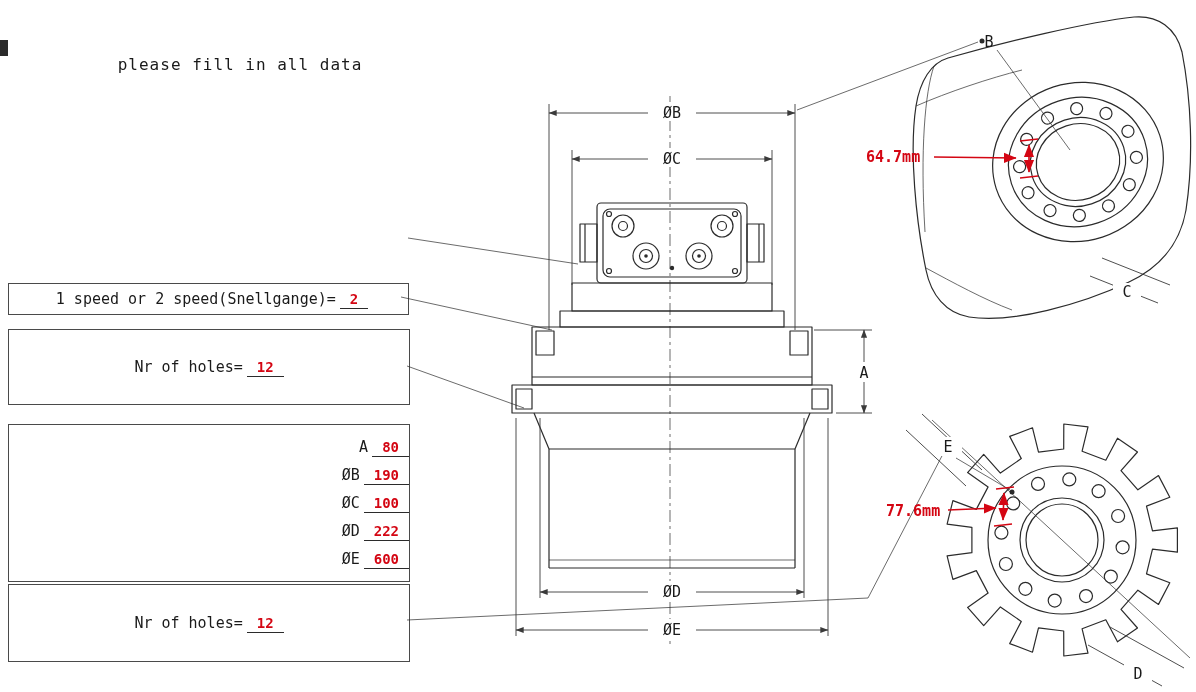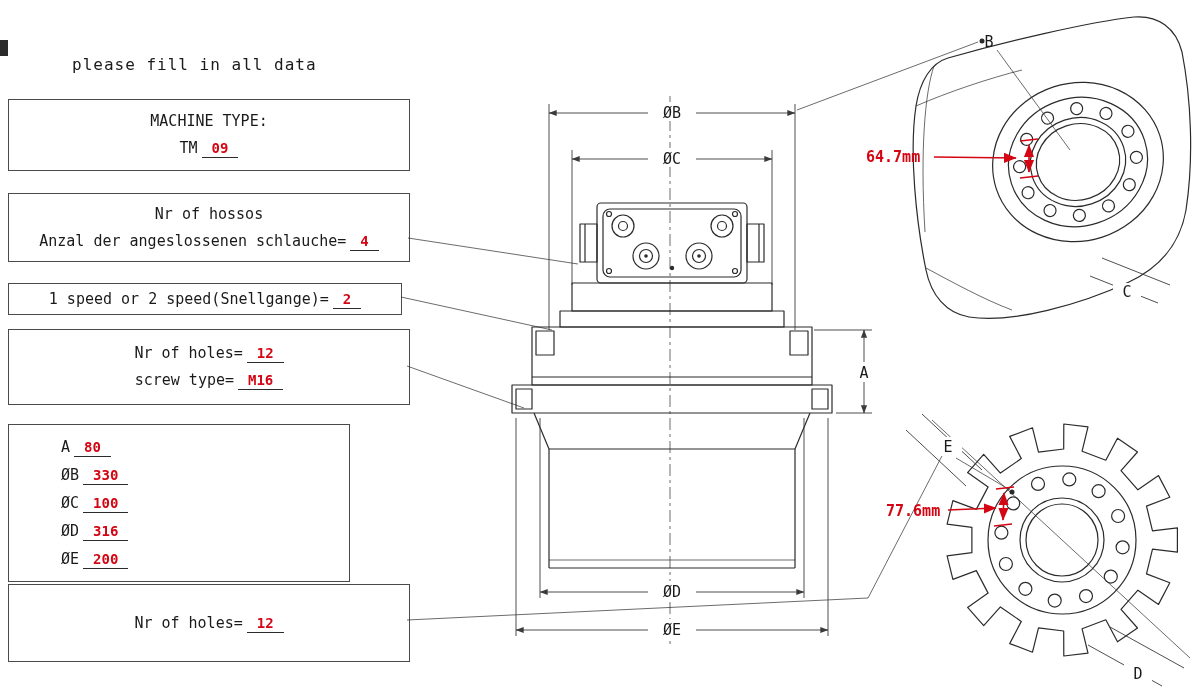--- a/index.html
+++ b/index.html
@@ -1,28 +1,28 @@
 <!DOCTYPE html>
 <html><head>
 <meta charset="utf-8">
 <style>
   html,body{margin:0;padding:0;background:#ffffff;}
   .canvas{position:relative;width:1196px;height:692px;background:#ffffff;overflow:hidden;
           font-family:"DejaVu Sans Mono","Liberation Mono",monospace;color:#1a1a1a;}
-  .note{position:absolute;left:72px;top:55px;width:360px;font-size:16px;letter-spacing:1px;}
+  .note{position:absolute;left:60px;top:55px;width:360px;text-align:center;font-size:16px;letter-spacing:1px;}
   .box{position:absolute;left:8px;border:1px solid #4a4a4a;background:#fff;
        display:flex;flex-direction:column;justify-content:center;align-items:center;font-size:15px;}
   .box .line{line-height:27px;white-space:nowrap;}
   .val{color:#d40613;font-weight:bold;font-size:14px;border-bottom:1.6px solid #2b2b2b;
        padding:0 10px 1px 10px;margin-left:4px;}
   .box1{top:99px;width:400px;height:70px;}
   .box2{top:193px;width:400px;height:67px;}
-  .box3{top:283px;width:392px;height:30px;}
+  .box3{top:283px;width:392px;height:30px;padding-left:7px;}
   .box4{top:329px;width:400px;height:74px;}
-  .box5{top:424px;width:400px;height:156px;align-items:flex-start;padding-left:52px;width:288px;}
+  .box5{top:424px;width:400px;height:156px;align-items:flex-end;padding-left:112px;width:288px;}
   .box6{top:584px;width:400px;height:76px;}
   .dimrow{line-height:28px;white-space:nowrap;}
   .artifact{position:absolute;left:0;top:40px;width:8px;height:16px;background:#2b2b2b;}
   svg{position:absolute;left:0;top:0;}
   .ln{stroke:#2b2b2b;fill:none;stroke-width:1.2;stroke-linejoin:round;}
   .thin{stroke-width:0.7;}
   .dim{stroke:#3a3a3a;fill:none;stroke-width:0.9;}
   .red{stroke:#d40613;fill:none;stroke-width:1.6;}
   .dot{fill:#2b2b2b;stroke:none;}
   .lbl{font:15px "DejaVu Sans Mono",monospace;fill:#1a1a1a;stroke:none;}
@@ -31,64 +31,49 @@
 </style>
 </head>
 <body>
 
 <div class="canvas">
 
   <div class="artifact"></div>
 
   <div class="note">please fill in all data</div>
 
-  <div class="box box1">
-    <div class="line">MACHINE TYPE:</div>
-    <div class="line">
-      <span>TM</span><span class="val">09</span>
-    </div>
-  </div>
-
-  <div class="box box2">
-    <div class="line">Nr of hossos</div>
-    <div class="line">
-      <span>Anzal der angeslossenen schlauche=</span><span class="val">4</span>
-    </div>
-  </div>
+
 
   <div class="box box3">
     <div class="line">
       <span>1 speed or 2 speed(Snellgange)=</span><span class="val">2</span>
     </div>
   </div>
 
   <div class="box box4">
     <div class="line">
       <span>Nr of holes=</span><span class="val">12</span>
     </div>
-    <div class="line">
-      <span>screw type=</span><span class="val">M16</span>
-    </div>
   </div>
 
   <div class="box box5">
     <div class="dimrow">
       <span>A</span><span class="val">80</span>
     </div>
     <div class="dimrow">
-      <span>ØB</span><span class="val">330</span>
+      <span>ØB</span><span class="val">190</span>
     </div>
     <div class="dimrow">
       <span>ØC</span><span class="val">100</span>
     </div>
     <div class="dimrow">
-      <span>ØD</span><span class="val">316</span>
-    </div>
-    <div class="dimrow">
-      <span>ØE</span><span class="val">200</span>
+      <span>ØD</span><span class="val">222</span>
+    </div>
+    <div class="dimrow">
+      <span>ØE</span><span class="val">600</span>
     </div>
   </div>
 
   <div class="box box6">
     <div class="line">
       <span>Nr of holes=</span><span class="val">12</span>
     </div>
   </div>
 
   <svg width="1196" height="692" viewBox="0 0 1196 692">

